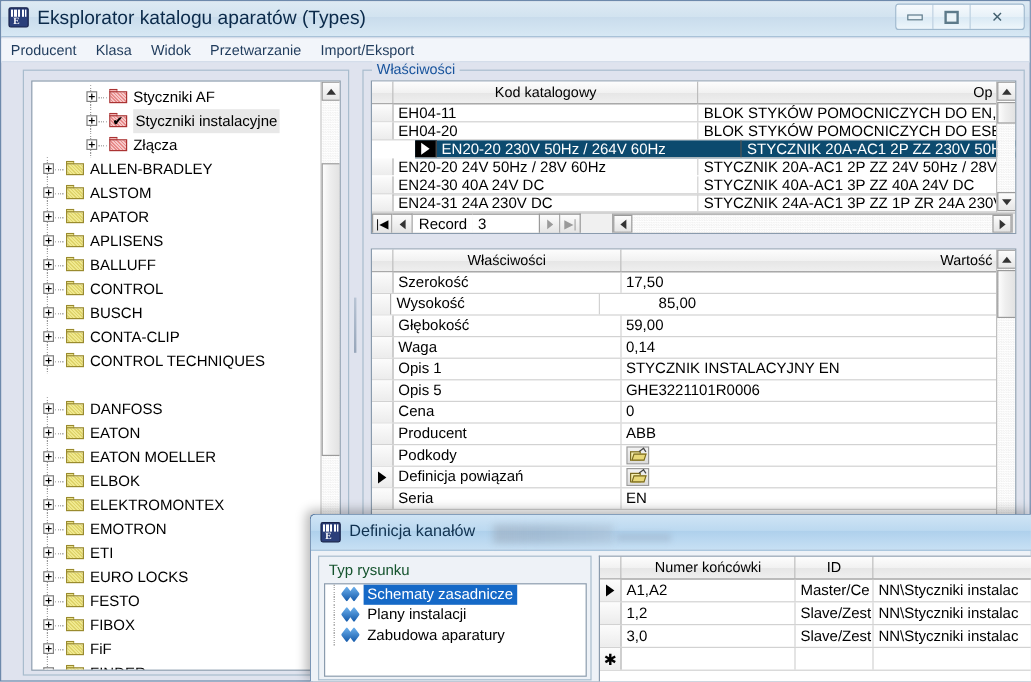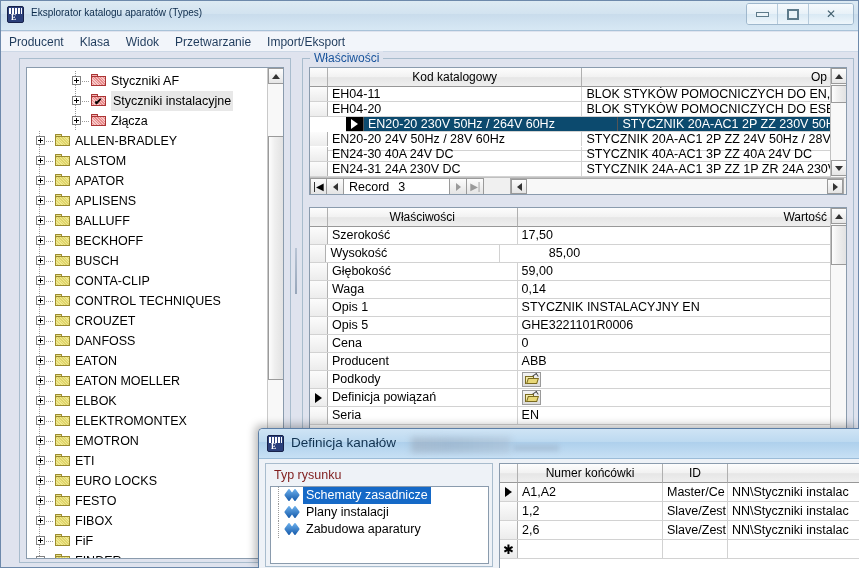--- a/index.html
+++ b/index.html
@@ -35,21 +35,21 @@
   #app-icon .top {
     position:absolute; left:1px; top:1px; width:13px; height:6px;
     background: repeating-linear-gradient(to right,#fff 0 2px,#2b3f7a 2px 3px);
   }
   #app-icon .e {
     position:absolute; left:3px; top:7px; color:#fff; font-size:8px;
     font-family:"Liberation Serif", serif; line-height:8px; font-weight:bold;
   }
   #window-title {
     position: absolute; left: 30px; top: 6px;
-    font-size: 10px; color: #0b2a4a;
+    font-size: 16px; color: #0b2a4a;
     white-space: nowrap;
   }
   #winbtns {
     position: absolute; right: 4px; top: 2px;
     display: flex; height: 22px;
     border: 1px solid #9fb8cd;
     border-radius: 3px;
     overflow: hidden;
     background: linear-gradient(to bottom,#f2f8fc,#dceaf4);
   }
@@ -341,21 +341,21 @@
   }
   #dlg-blur2 {
     position:absolute; left:255px; top:16px; width:45px; height:6px;
     background: rgba(140,155,175,.35); filter: blur(2.5px);
   }
   #dlg-gb {
     position:absolute; left:6px; top:34px; width:228px; height:104px;
     background:#eef2f7; border:1px solid #a8bccd;
   }
   #dlg-gb-label {
-    position:absolute; left:8px; top:4px; font-size:12.5px; color:#7f1d1d;
+    position:absolute; left:8px; top:4px; font-size:12.5px; color:#14532d;
   }
   #dlg-tree {
     position:absolute; left:4px; top:22px; width:219px; height:78px;
     background:#fff; border:1px solid #8a9bad;
     overflow:hidden;
   }
   .dnode { position:relative; height:17px; line-height:17px; white-space:nowrap; font-size:12.5px; }
   .dm {
     position:absolute; left:14px; top:3px; width:17px; height:10px;
   }
@@ -487,21 +487,21 @@
             <span class="tlabel" style="left: 48px;">BALLUFF</span>
           </div>
           <div class="tnode" style="top: 163px; position: absolute; left: 0px; right: 0px;">
             <div class="dots" style="left: 12px;"></div>
             <div class="hdots" style="left: 19px; width: 7px;"></div>
             <div class="plus" style="left: 9px;"></div>
             <div class="folder" style="left: 28px;">
               <div class="tab"></div>
               <div class="body"></div>
             </div>
-            <span class="tlabel" style="left: 48px;">BECKHOFF</span>
+            <span class="tlabel" style="left: 48px;">CONTROL</span>
           </div>
           <div class="tnode" style="top: 183px; position: absolute; left: 0px; right: 0px;">
             <div class="dots" style="left: 12px;"></div>
             <div class="hdots" style="left: 19px; width: 7px;"></div>
             <div class="plus" style="left: 9px;"></div>
             <div class="folder" style="left: 28px;">
               <div class="tab"></div>
               <div class="body"></div>
             </div>
             <span class="tlabel" style="left: 48px;">BUSCH</span>
@@ -518,30 +518,20 @@
           </div>
           <div class="tnode" style="top: 223px; position: absolute; left: 0px; right: 0px;">
             <div class="dots" style="left: 12px;"></div>
             <div class="hdots" style="left: 19px; width: 7px;"></div>
             <div class="plus" style="left: 9px;"></div>
             <div class="folder" style="left: 28px;">
               <div class="tab"></div>
               <div class="body"></div>
             </div>
             <span class="tlabel" style="left: 48px;">CONTROL TECHNIQUES</span>
-          </div>
-          <div class="tnode" style="top: 243px; position: absolute; left: 0px; right: 0px;">
-            <div class="dots" style="left: 12px;"></div>
-            <div class="hdots" style="left: 19px; width: 7px;"></div>
-            <div class="plus" style="left: 9px;"></div>
-            <div class="folder" style="left: 28px;">
-              <div class="tab"></div>
-              <div class="body"></div>
-            </div>
-            <span class="tlabel" style="left: 48px;">CROUZET</span>
           </div>
           <div class="tnode" style="top: 263px; position: absolute; left: 0px; right: 0px;">
             <div class="dots" style="left: 12px;"></div>
             <div class="hdots" style="left: 19px; width: 7px;"></div>
             <div class="plus" style="left: 9px;"></div>
             <div class="folder" style="left: 28px;">
               <div class="tab"></div>
               <div class="body"></div>
             </div>
             <span class="tlabel" style="left: 48px;">DANFOSS</span>
@@ -689,21 +679,21 @@
             <div class="gc" style="width: 255px; height: 14px; line-height: 14px;">EH04-20</div>
             <div class="gc" style="width: 249px; height: 14px; line-height: 14px;">BLOK STYKÓW POMOCNICZYCH DO ESB, 2P ZZ</div>
           </div>
           <div class="grow selrow" style="top: 49px; height: 15px; width: 521px;">
             <div class="gc ind" style="height: 14px;">
               <div class="rowmark"></div>
             </div>
             <div class="gc" style="width: 255px; height: 14px; line-height: 14px;">EN20-20 230V 50Hz / 264V 60Hz</div>
             <div class="gc" style="width: 249px; height: 14px; line-height: 14px;">STYCZNIK 20A-AC1 2P ZZ 230V 50Hz / 264V 60</div>
           </div>
-          <div class="grow" style="top: 64px; height: 19px; width: 521px;">
+          <div class="grow" style="top: 64px; height: 31px; width: 521px;">
             <div class="gc ind" style="height: 14px;"></div>
             <div class="gc" style="width: 255px; height: 14px; line-height: 14px;">EN20-20 24V 50Hz / 28V 60Hz</div>
             <div class="gc" style="width: 249px; height: 14px; line-height: 14px;">STYCZNIK 20A-AC1 2P ZZ 24V 50Hz / 28V 60H</div>
           </div>
           <div class="grow" style="top: 79px; height: 15px; width: 521px;">
             <div class="gc ind" style="height: 14px;"></div>
             <div class="gc" style="width: 255px; height: 14px; line-height: 14px;">EN24-30 40A 24V DC</div>
             <div class="gc" style="width: 249px; height: 14px; line-height: 14px;">STYCZNIK 40A-AC1 3P ZZ 40A 24V DC</div>
           </div>
           <div class="grow" style="top: 94px; height: 15px; width: 521px;">
@@ -899,21 +889,21 @@
           <div class="gc" style="width: 140px;">NN\Styczniki instalac</div>
         </div>
         <div class="grow" style="top: 38px; width: 368px;">
           <div class="gc ind"></div>
           <div class="gc" style="width: 145px;">1,2</div>
           <div class="gc" style="width: 65px; text-align: left;">Slave/Zest</div>
           <div class="gc" style="width: 140px;">NN\Styczniki instalac</div>
         </div>
         <div class="grow" style="top: 57px; width: 368px;">
           <div class="gc ind"></div>
-          <div class="gc" style="width: 145px;">2,6</div>
+          <div class="gc" style="width: 145px;">3,0</div>
           <div class="gc" style="width: 65px; text-align: left;">Slave/Zest</div>
           <div class="gc" style="width: 140px;">NN\Styczniki instalac</div>
         </div>
         <div class="grow" style="top: 76px; width: 368px;">
           <div class="gc ind">
             <span class="astmark">✱</span>
           </div>
           <div class="gc" style="width: 145px;"></div>
           <div class="gc" style="width: 65px; text-align: left;"></div>
           <div class="gc" style="width: 140px;"></div>

